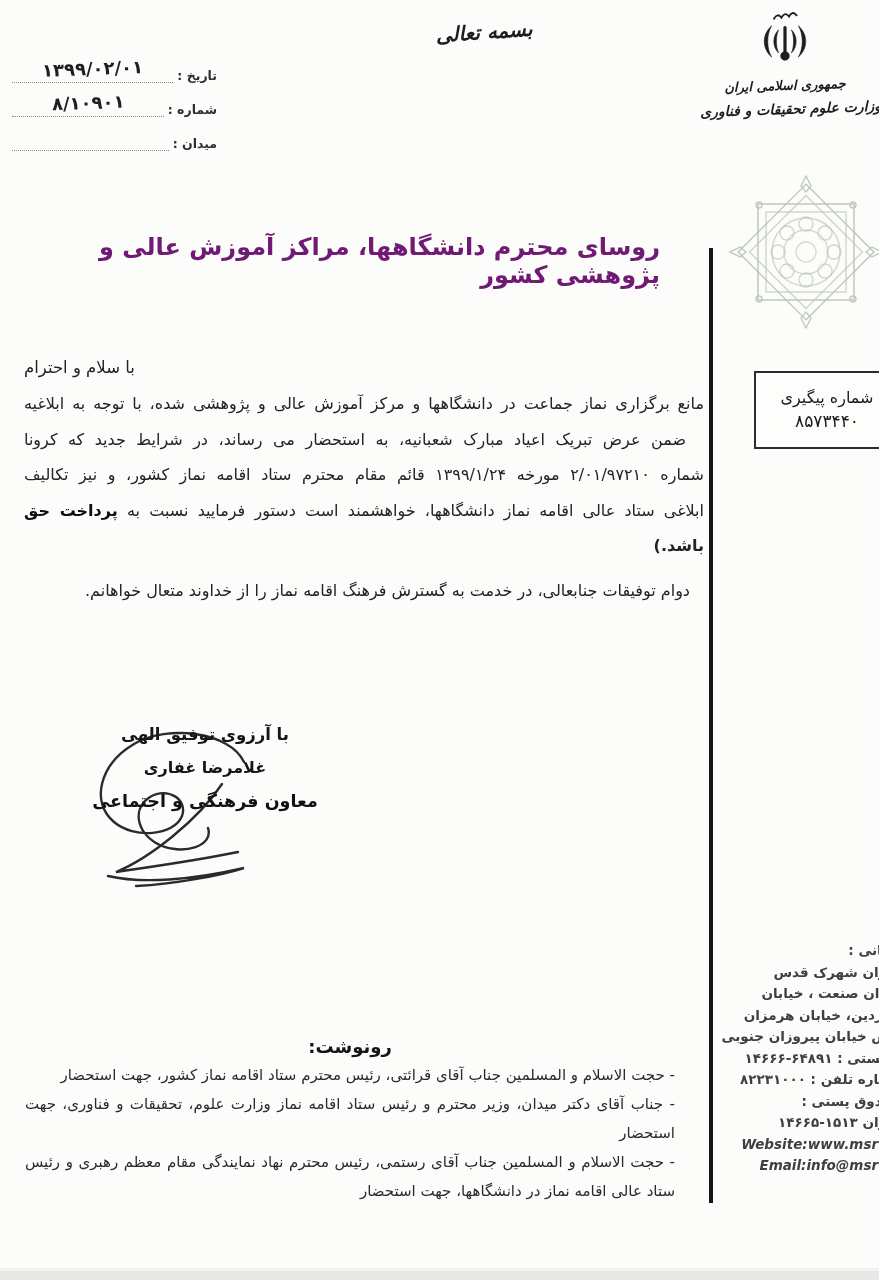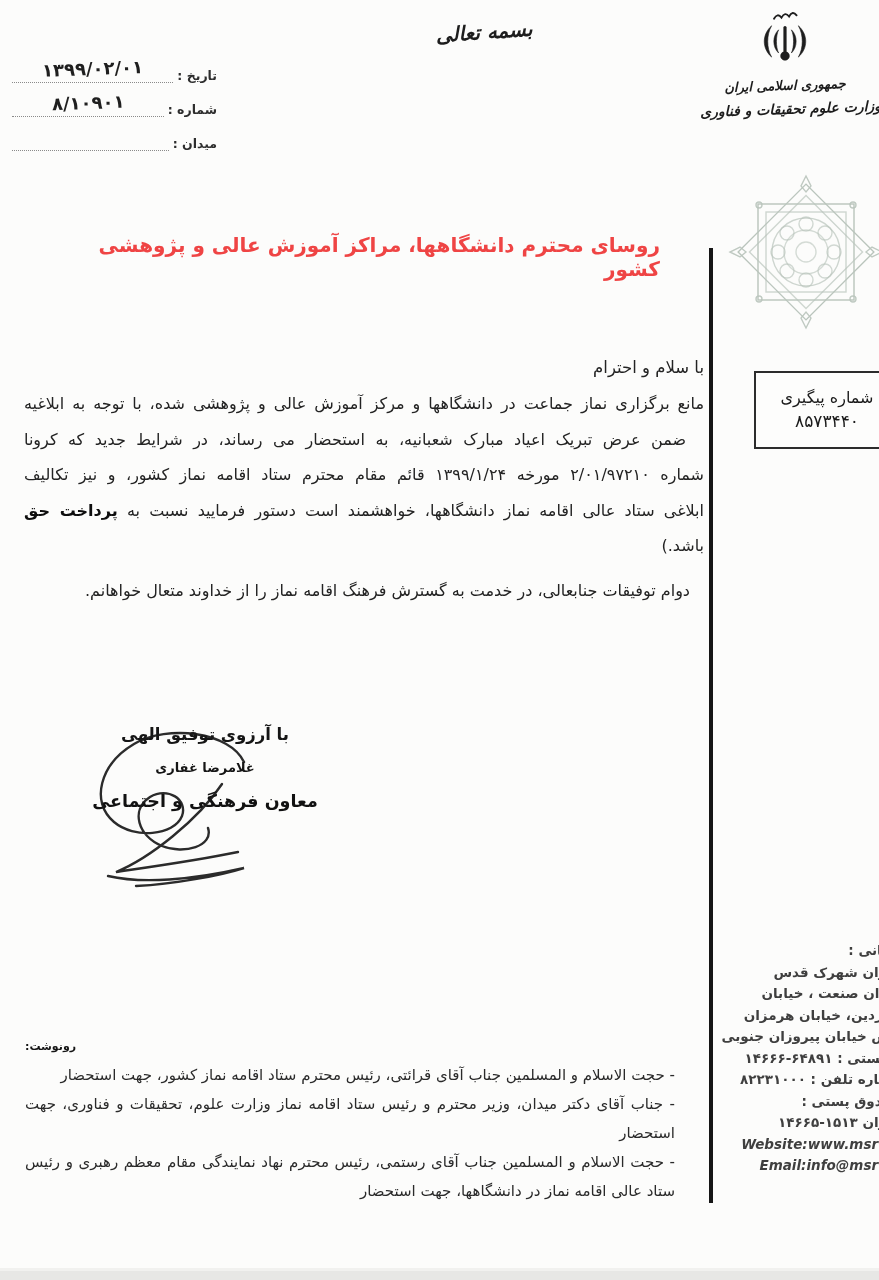--- a/index.html
+++ b/index.html
@@ -31,38 +31,38 @@
   .ornament{left:726px;top:172px;opacity:.85;}
   
   .vrule{left:709px;top:248px;width:4px;height:955px;background:#161616;}
   
   .tracking-box{left:754px;top:371px;width:142px;height:74px;border:2.5px solid #2c2c2c;
     direction:rtl;text-align:center;display:flex;flex-direction:column;justify-content:center;background:#fdfdfc;}
   .tracking-label{font-size:16px;color:#1b1b1b;line-height:22px;}
   .tracking-number{font-size:17px;color:#1b1b1b;letter-spacing:2px;line-height:24px;}
   
   .recipient{left:60px;top:233px;width:600px;direction:rtl;text-align:right;
-    font-size:20px;font-weight:bold;color:#ef4444;}
+    font-size:24px;font-weight:bold;color:#701a75;}
   
   .body-block{left:24px;top:350px;width:680px;direction:rtl;font-size:16px;color:#232323;}
-  .salutation{text-align:right;height:36px;line-height:36px;font-size:16.5px;}
+  .salutation{text-align:left;height:36px;line-height:36px;font-size:16.5px;}
   .bodyline{height:35.5px;line-height:35.5px;text-align:justify;text-align-last:justify;white-space:nowrap;overflow:visible;}
   .bodyline.first{padding-right:18px;}
-  .bodyline.last{text-align:right;text-align-last:right;}
+  .bodyline.last{text-align:right;text-align-last:right;font-weight:bold;}
   .bodyline b{color:#0e0e0e;margin-top:41px;}
   .closing{margin-top:9px;text-align:right;height:36px;line-height:36px;padding-left:2px;padding-right:14px;}
   
   .sig-text{left:85px;top:718px;width:240px;text-align:center;direction:rtl;}
   .sig-wish{font-size:16.5px;font-weight:bold;color:#151515;line-height:33px;}
-  .sig-name{font-size:13px;font-weight:bold;color:#151515;line-height:33px;}
+  .sig-name{font-size:16px;font-weight:bold;color:#151515;line-height:33px;}
   .sig-title{font-size:17.5px;font-weight:bold;color:#111;line-height:34px;}
   .sig-mark{left:72px;top:722px;}
   
   .cc-block{left:25px;top:1032px;width:650px;direction:rtl;font-size:15px;color:#2a2a2a;}
-  .cc-heading{font-weight:bold;font-size:11px;color:#151515;line-height:29px;text-align:left;}
+  .cc-heading{font-weight:bold;font-size:18px;color:#151515;line-height:29px;text-align:center;}
   .cc-item{line-height:29px;text-align:justify;}
   
   .contact{right:-22px;top:940px;width:250px;direction:rtl;text-align:right;
     font-size:13.5px;font-weight:bold;color:#3f3f3f;line-height:21.5px;white-space:nowrap;}
   .contact .en{font-style:italic;direction:ltr;unicode-bidi:isolate;}
   
   .bottom-edge{left:0;bottom:0;width:879px;height:9px;background:#e7e7e5;}
   .bottom-edge2{left:0;bottom:9px;width:879px;height:3px;background:#f1f1ef;}
 </style>
 </head>

